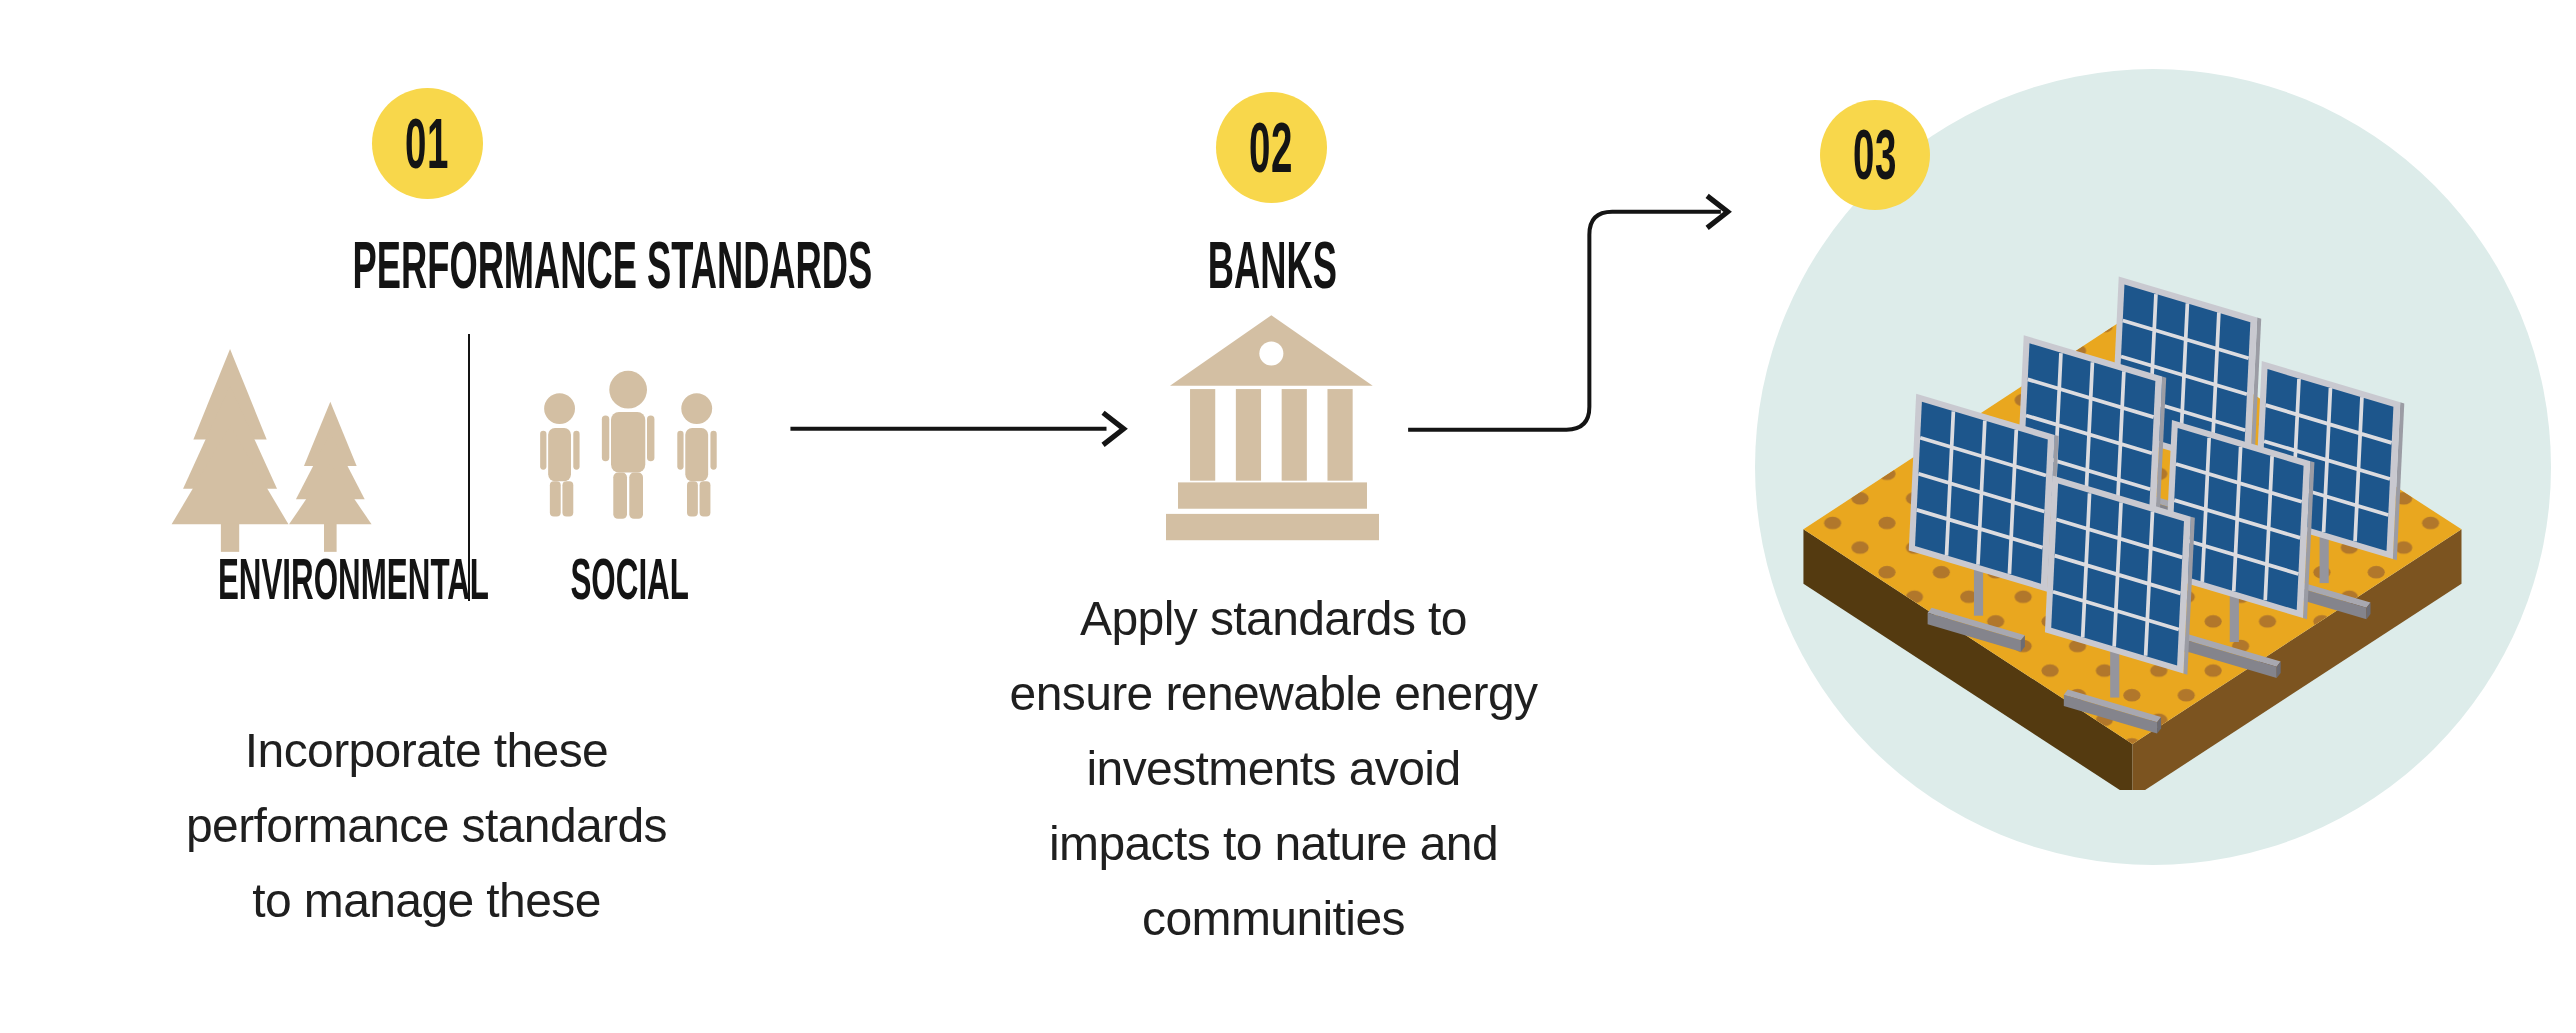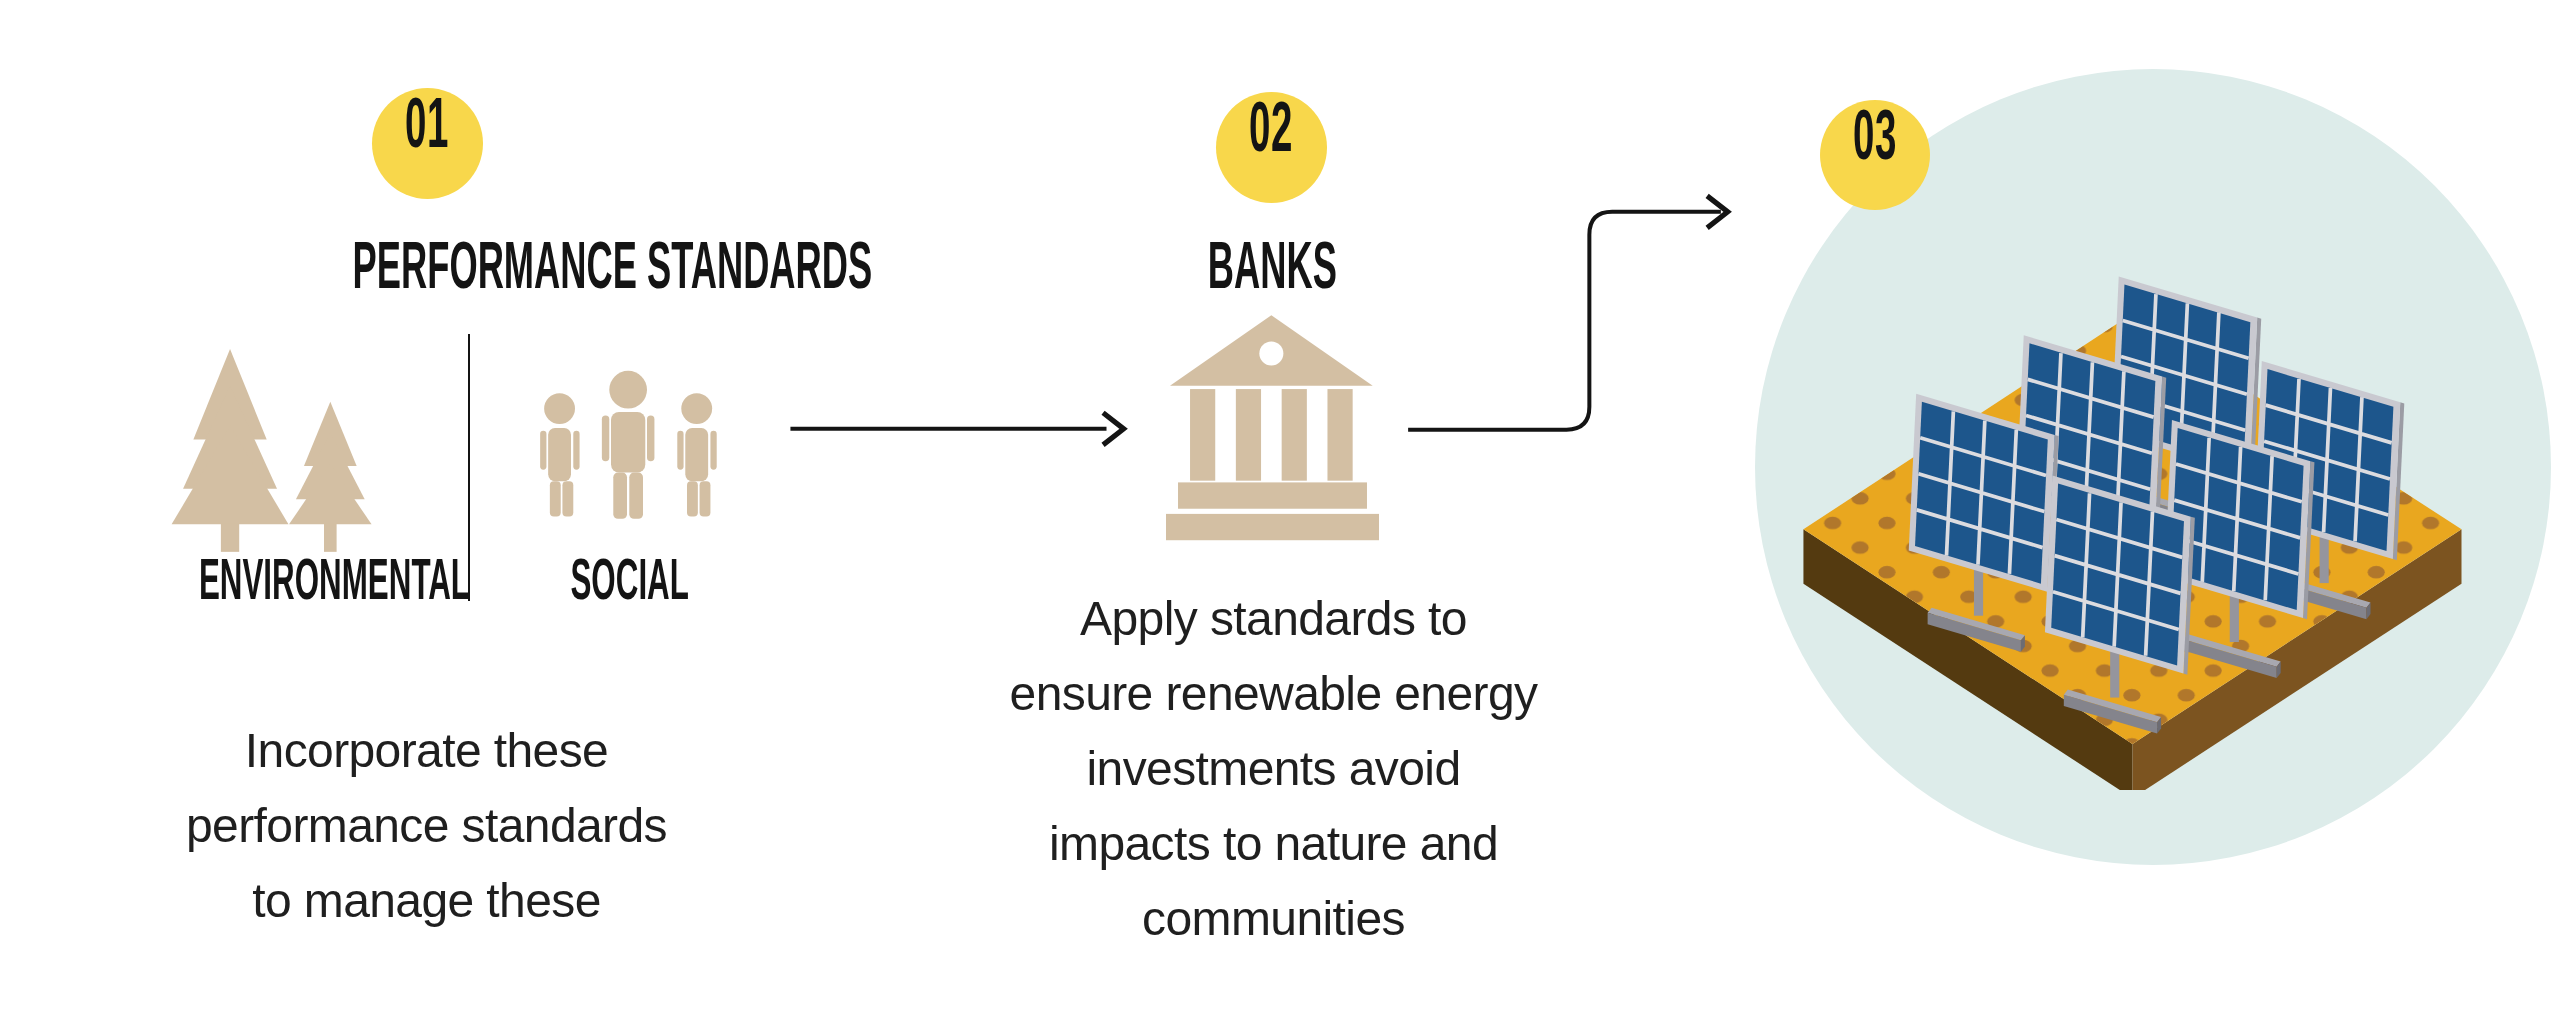--- a/index.html
+++ b/index.html
@@ -19,21 +19,21 @@
     --stand:#95959d;
   }
   html,body{margin:0;padding:0;background:#ffffff;}
   .canvas{
     position:relative;width:2576px;height:1033px;background:#ffffff;overflow:hidden;
     font-family:"Liberation Sans", sans-serif;
   }
   .abs{position:absolute;}
   .badge{
     position:absolute;width:111px;height:111px;border-radius:50%;
-    background:var(--yellow);display:flex;align-items:flex-start;justify-content:center;
+    background:var(--yellow);display:flex;align-items:center;justify-content:center;
   }
   .badge-num{
     display:inline-block;font-weight:700;font-size:70px;line-height:1;
     color:var(--ink);transform:scaleX(0.55);letter-spacing:1.1px;white-space:nowrap;
   }
   .heading{position:absolute;text-align:center;line-height:1.1;}
   .heading .t{
     display:inline-block;font-weight:700;font-size:66px;color:var(--ink);
     transform:scaleX(0.55);white-space:nowrap;letter-spacing:0px;
   }
@@ -93,21 +93,21 @@
 
         <circle cx="297" cy="78" r="27"></circle>
         <rect x="277" y="112" width="40" height="93" rx="12"></rect>
         <rect x="263" y="117" width="11" height="68" rx="5.5"></rect>
         <rect x="321" y="117" width="11" height="68" rx="5.5"></rect>
         <rect x="280" y="205" width="19" height="62" rx="7"></rect>
         <rect x="302" y="205" width="19" height="62" rx="7"></rect>
       </g>
     </svg>
 
-    <div class="heading sublabel" style="left:88px;top:548px;width:343px;">
+    <div class="heading sublabel" style="left:107px;top:548px;width:343px;">
       <span class="t">ENVIRONMENTAL</span>
     </div>
     <div class="heading sublabel" style="left:458px;top:548px;width:343px;">
       <span class="t">SOCIAL</span>
     </div>
 
     <div class="para" style="left:83px;top:673px;width:687px;margin-top:40px;">
       <div>Incorporate these</div>
       <div>performance standards</div>
       <div>to manage these</div>

